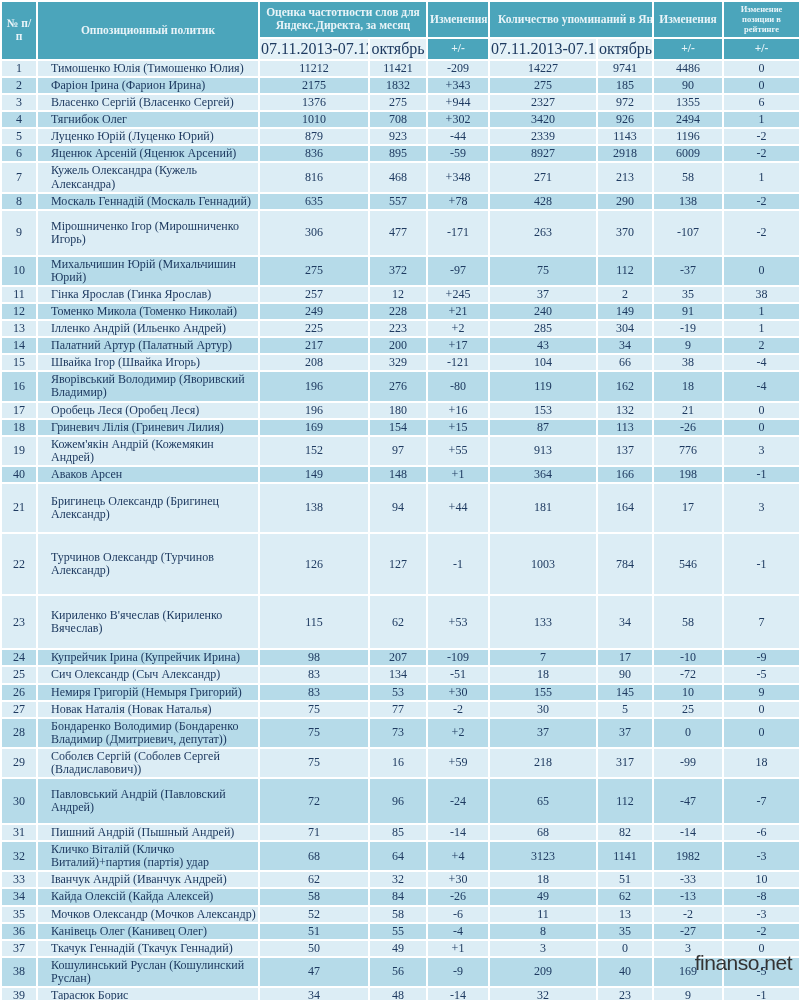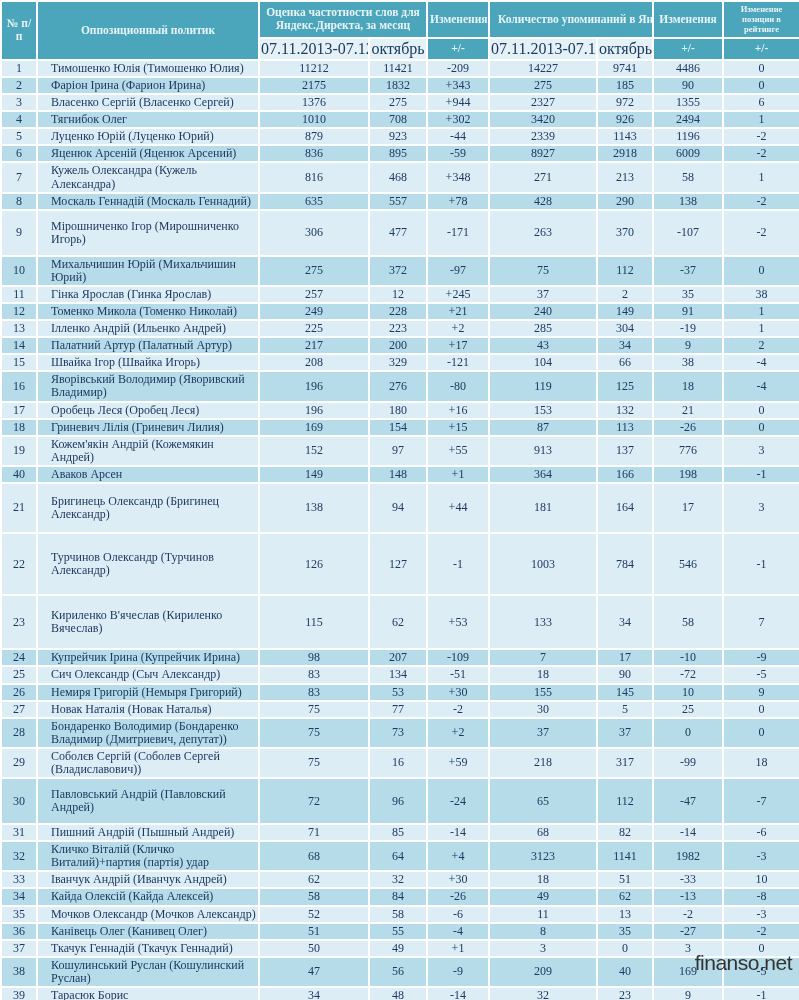--- a/index.html
+++ b/index.html
@@ -266,21 +266,21 @@
           <td class="cell-num">38</td>
           <td class="cell-num">-4</td>
         </tr>
         <tr class="row-dark">
           <td class="cell-num">16</td>
           <td class="cell-name">Яворівський Володимир (Яворивский Владимир)</td>
           <td class="cell-num">196</td>
           <td class="cell-num">276</td>
           <td class="cell-num">-80</td>
           <td class="cell-num">119</td>
-          <td class="cell-num">125</td>
+          <td class="cell-num">162</td>
           <td class="cell-num">18</td>
           <td class="cell-num">-4</td>
         </tr>
         <tr class="row-light">
           <td class="cell-num">17</td>
           <td class="cell-name">Оробець Леся  (Оробец Леся)</td>
           <td class="cell-num">196</td>
           <td class="cell-num">180</td>
           <td class="cell-num">+16</td>
           <td class="cell-num">153</td>

